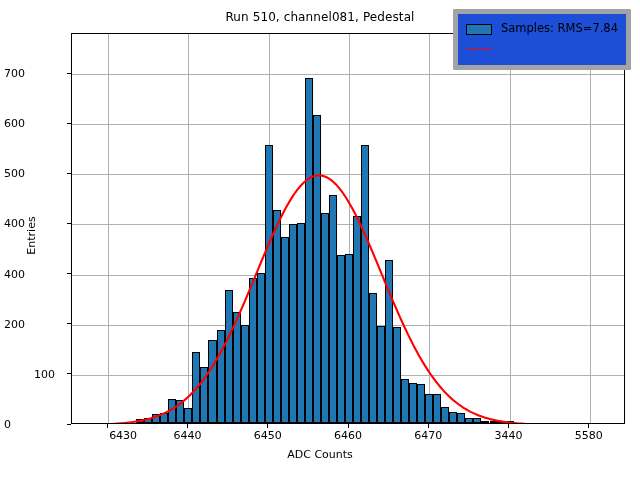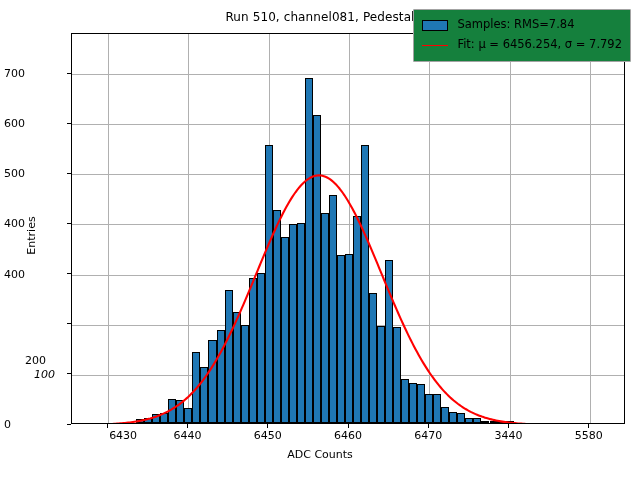--- a/index.html
+++ b/index.html
@@ -108,22 +108,22 @@
     top: 448px;
     width: 640px;
     text-align: center;
     font-size: 11px;
     color: #000000;
   }
   #legend {
     position: absolute;
     right: 9px;
     top: 9px;
-    background: #15803d;
-    border: 1px solid #a3a3a3;
+    background: #1d4ed8;
+    border: 5px solid #a3a3a3;
     border-radius: 1px;
     padding: 5px 8px 6px 8px;
     font-size: 11.5px;
     color: #000000;
     line-height: 1.0;
     box-sizing: border-box;
   }
   .legend-row {
     display: flex;
     align-items: center;
@@ -152,22 +152,22 @@
 
 <div id="figure">
 
   <div id="chart-title">Run 510, channel081, Pedestal</div>
 
   <div id="ylabel">Entries</div>
   <div id="xlabel">ADC Counts</div>
 
   <div id="ytick-labels">
       <div class="ytick-label" style="top: 424px; right: 576px;">0</div>
-      <div class="ytick-label" style="top: 373.872px; right: 546px; font-style: italic;">100</div>
-      <div class="ytick-label" style="top: 323.744px; right: 555px; margin-top: 36px;">200</div>
+      <div class="ytick-label" style="top: 373.872px; right: 546px;">100</div>
+      <div class="ytick-label" style="top: 323.744px; right: 576px;">200</div>
       <div class="ytick-label" style="top: 273.615px; right: 576px;">400</div>
       <div class="ytick-label" style="top: 223.487px; right: 576px;">400</div>
       <div class="ytick-label" style="top: 173.359px; right: 576px;">500</div>
       <div class="ytick-label" style="top: 123.231px; right: 576px;">600</div>
       <div class="ytick-label" style="top: 73.1026px; right: 576px;">700</div>
     </div>
   <div id="ytick-marks">
       <div class="ytick-mark" style="top: 423.5px; left: 67px;"></div>
       <div class="ytick-mark" style="top: 373.372px; left: 67px;"></div>
       <div class="ytick-mark" style="top: 323.244px; left: 67px;"></div>
@@ -267,17 +267,16 @@
     </svg>
   </div>
 
   <div id="legend">
     <div class="legend-row">
       <span class="legend-swatch-patch"></span>
       <span class="legend-text">Samples: RMS=7.84</span>
     </div>
     <div class="legend-row">
       <span class="legend-swatch-line"></span>
-      <span class="legend-text">Fit: μ = 6456.254, σ = 7.792</span>
     </div>
   </div>
 
 </div>
 
 </body></html>

